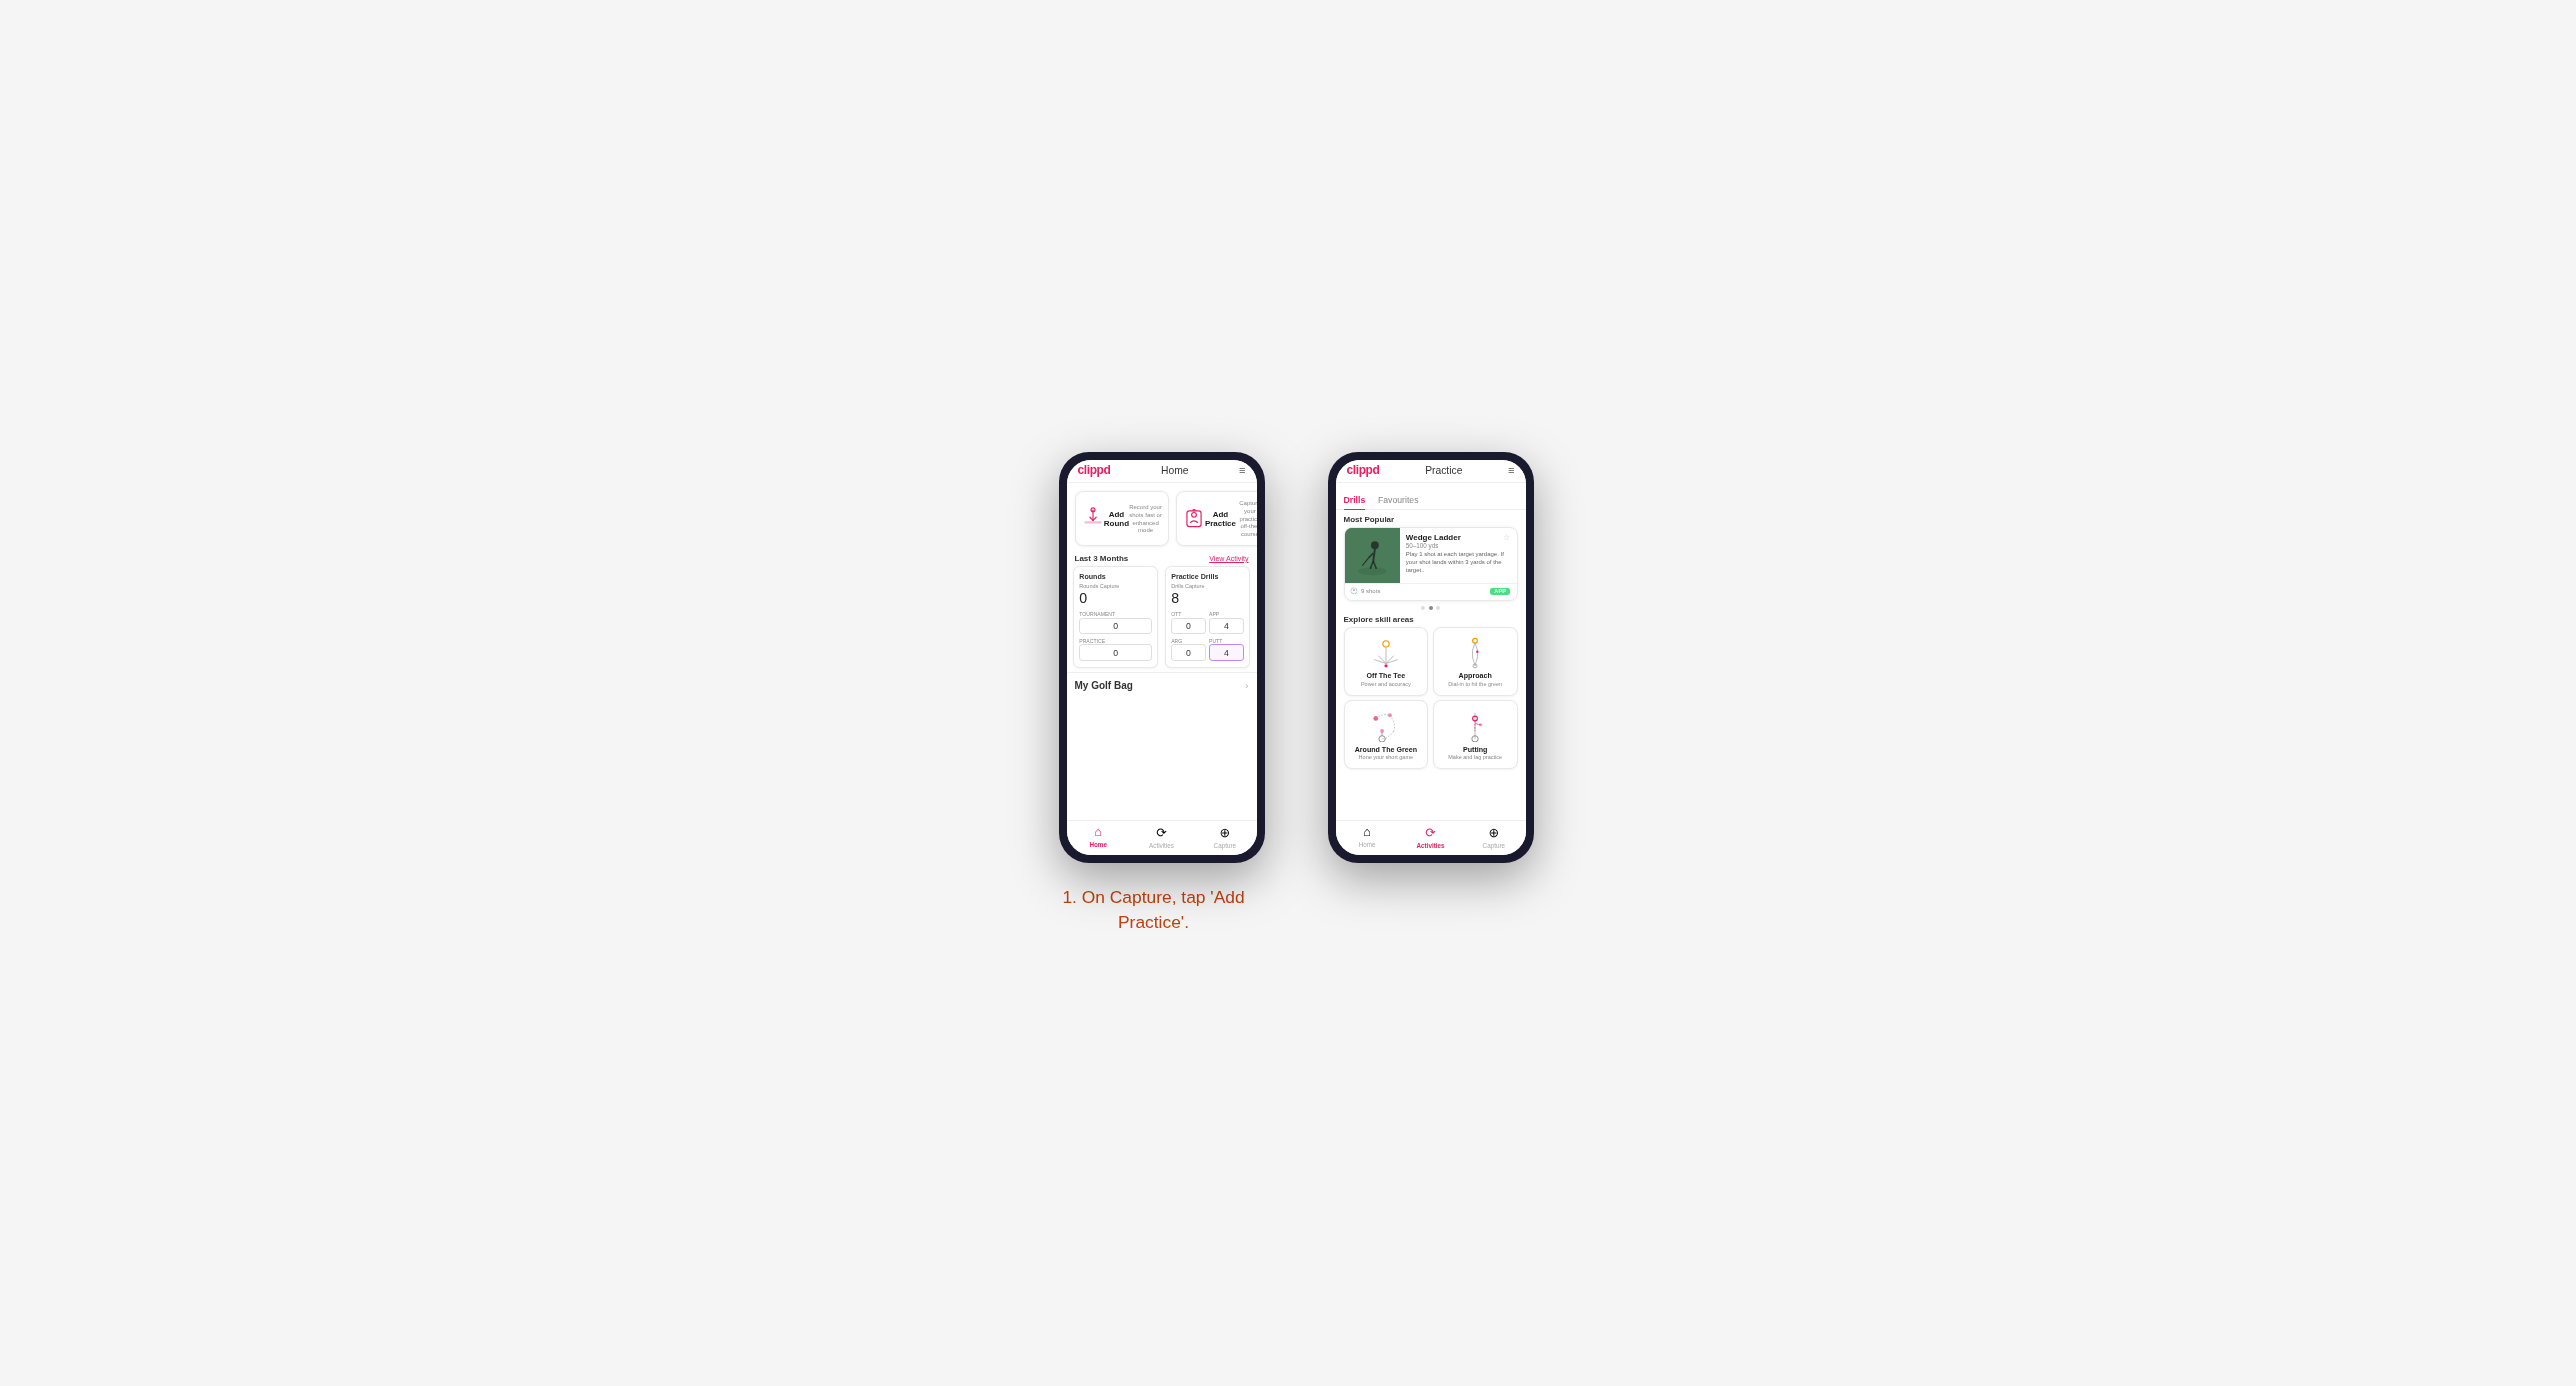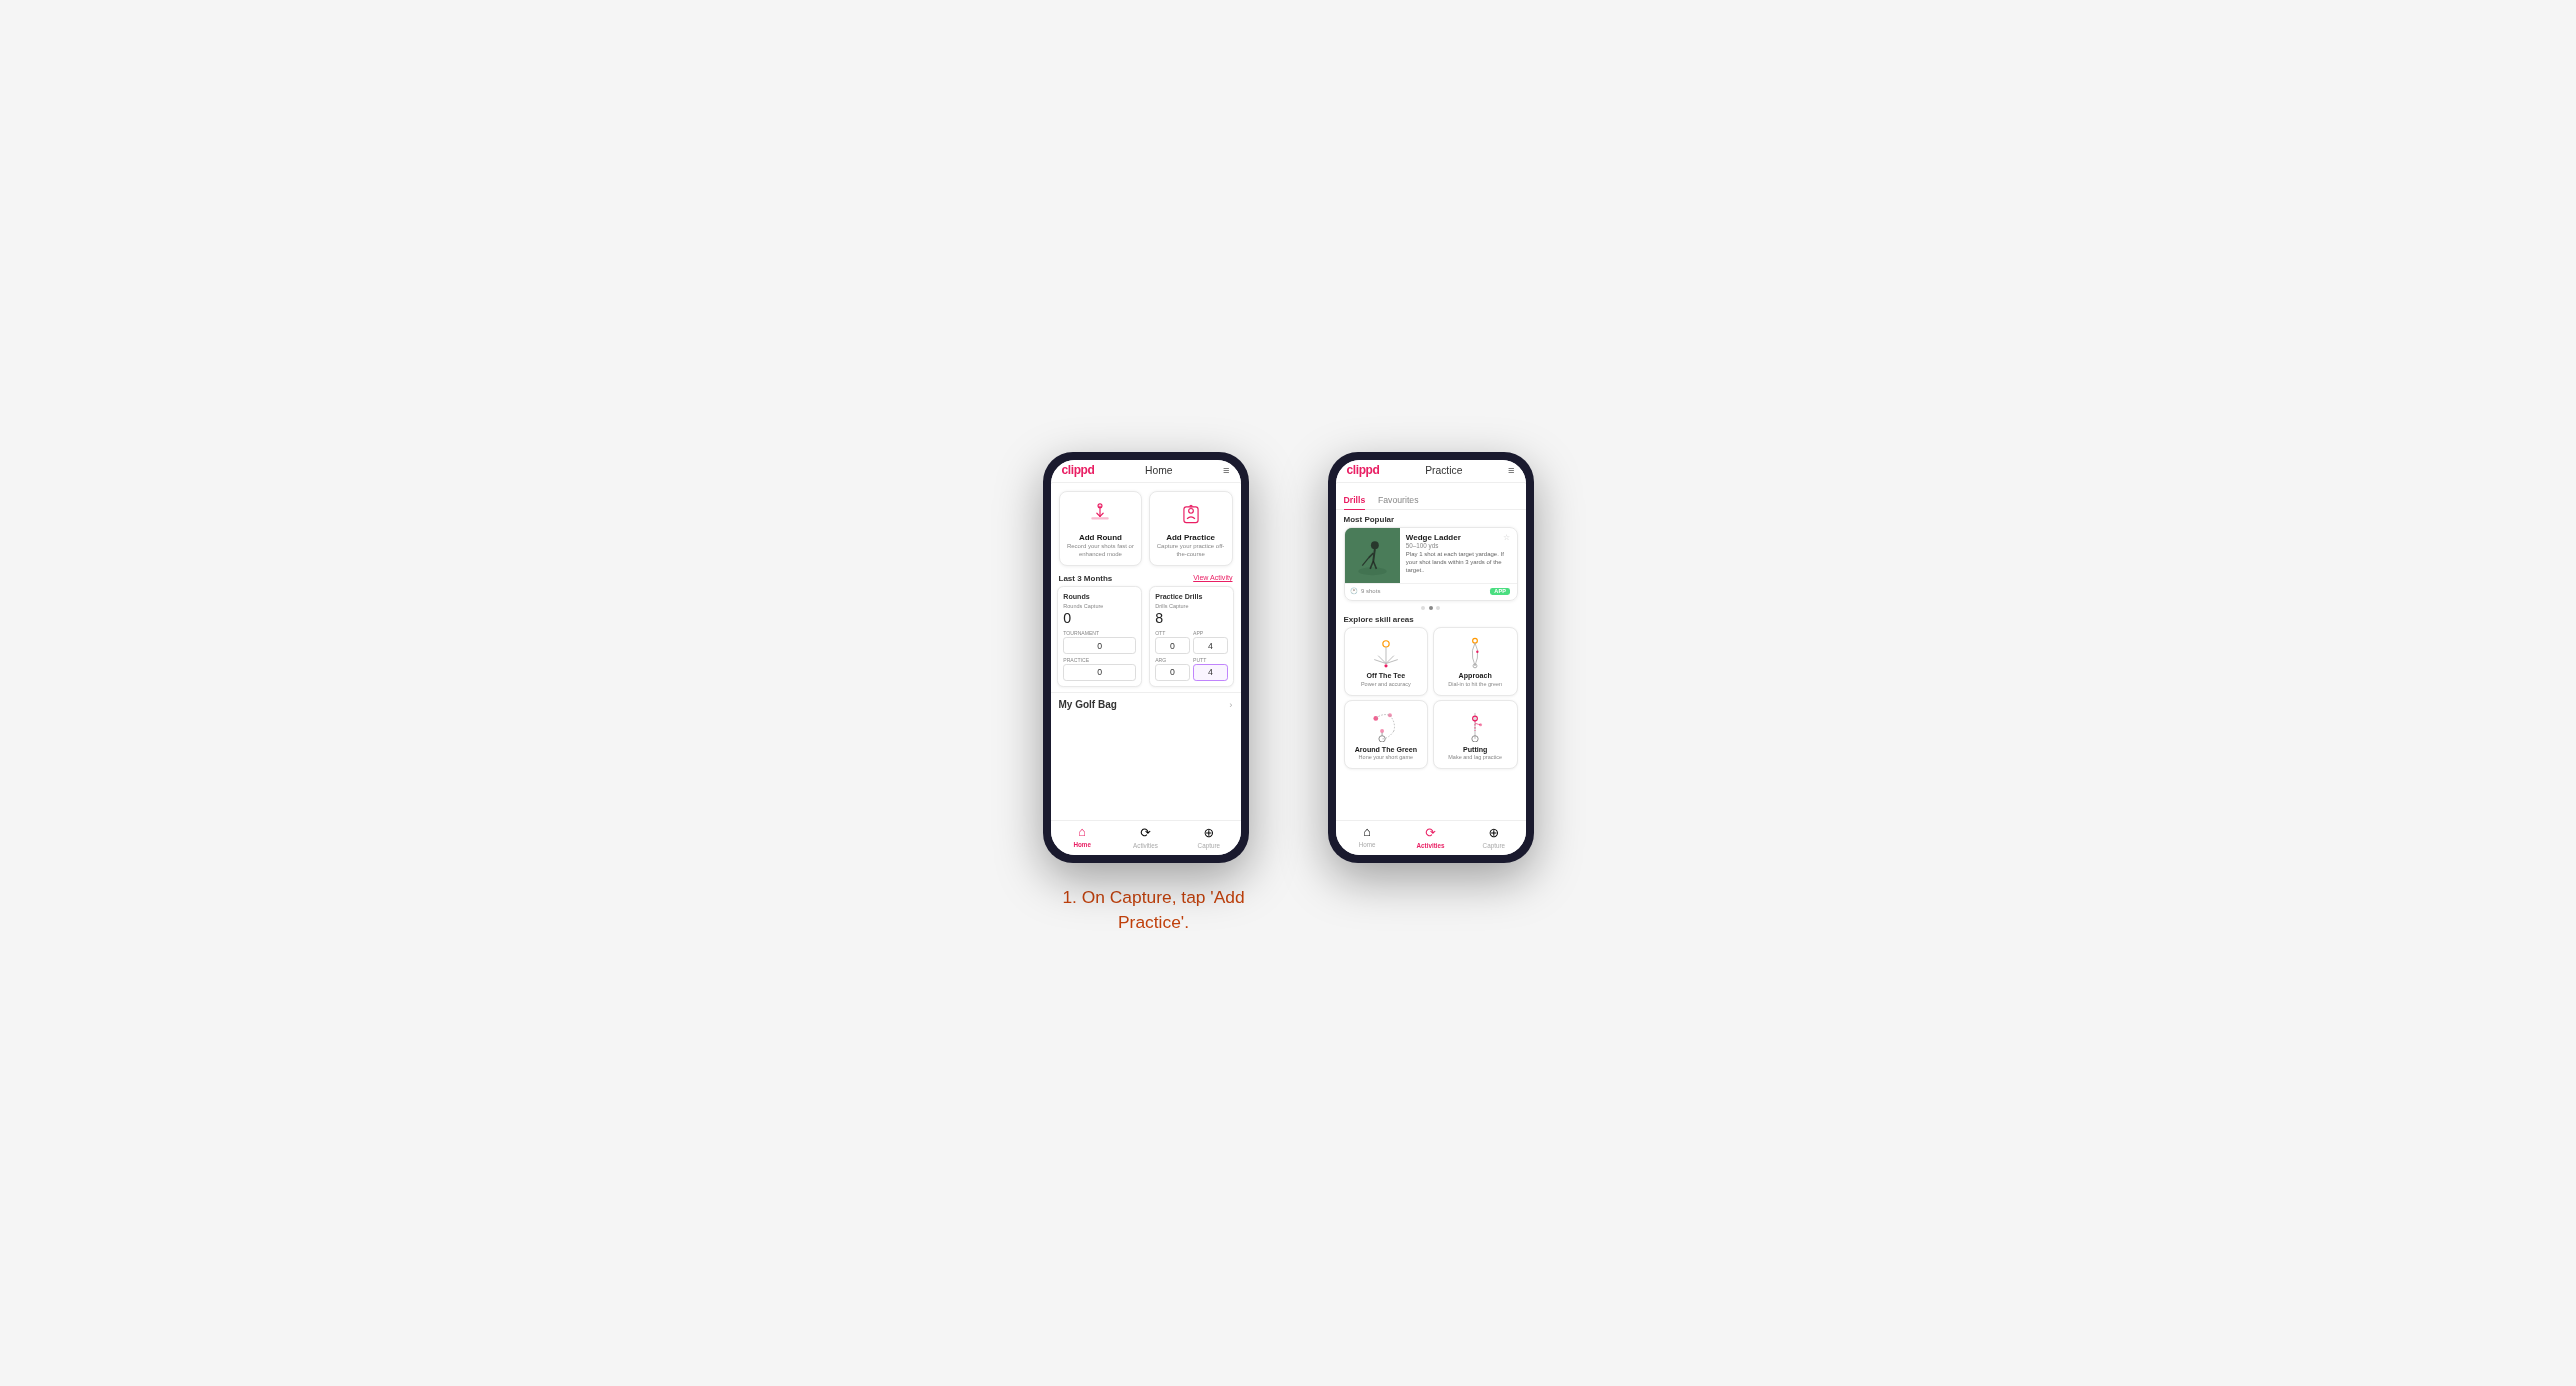--- a/index.html
+++ b/index.html
@@ -17,21 +17,21 @@
     .phones-row {
       display: flex;
       gap: 63px;
       align-items: flex-start;
       justify-content: center;
     }
 
     .phone-section {
       display: flex;
       flex-direction: column;
-      align-items: flex-start;
+      align-items: flex-end;
       gap: 22px;
     }
 
     .caption {
       font-size: 17.4px;
       font-weight: 400;
       color: #c2410c;
       text-align: center;
       max-width: 222px;
       line-height: 1.4;
@@ -101,21 +101,21 @@
       padding: 8px 8px 4.7px;
     }
 
     .action-card {
       flex: 1;
       background: #fff;
       border-radius: 8px;
       border: 0.8px solid #e8e8e8;
       padding: 8px 6.3px 6.3px;
       display: flex;
-      flex-direction: column;
+      flex-direction: row;
       align-items: center;
       text-align: center;
       box-shadow: 0 0.8px 3.2px rgba(0,0,0,0.06);
     }
 
     .card-icon {
       width: 28.5px;
       height: 28.5px;
       margin-bottom: 4px;
       display: flex;

